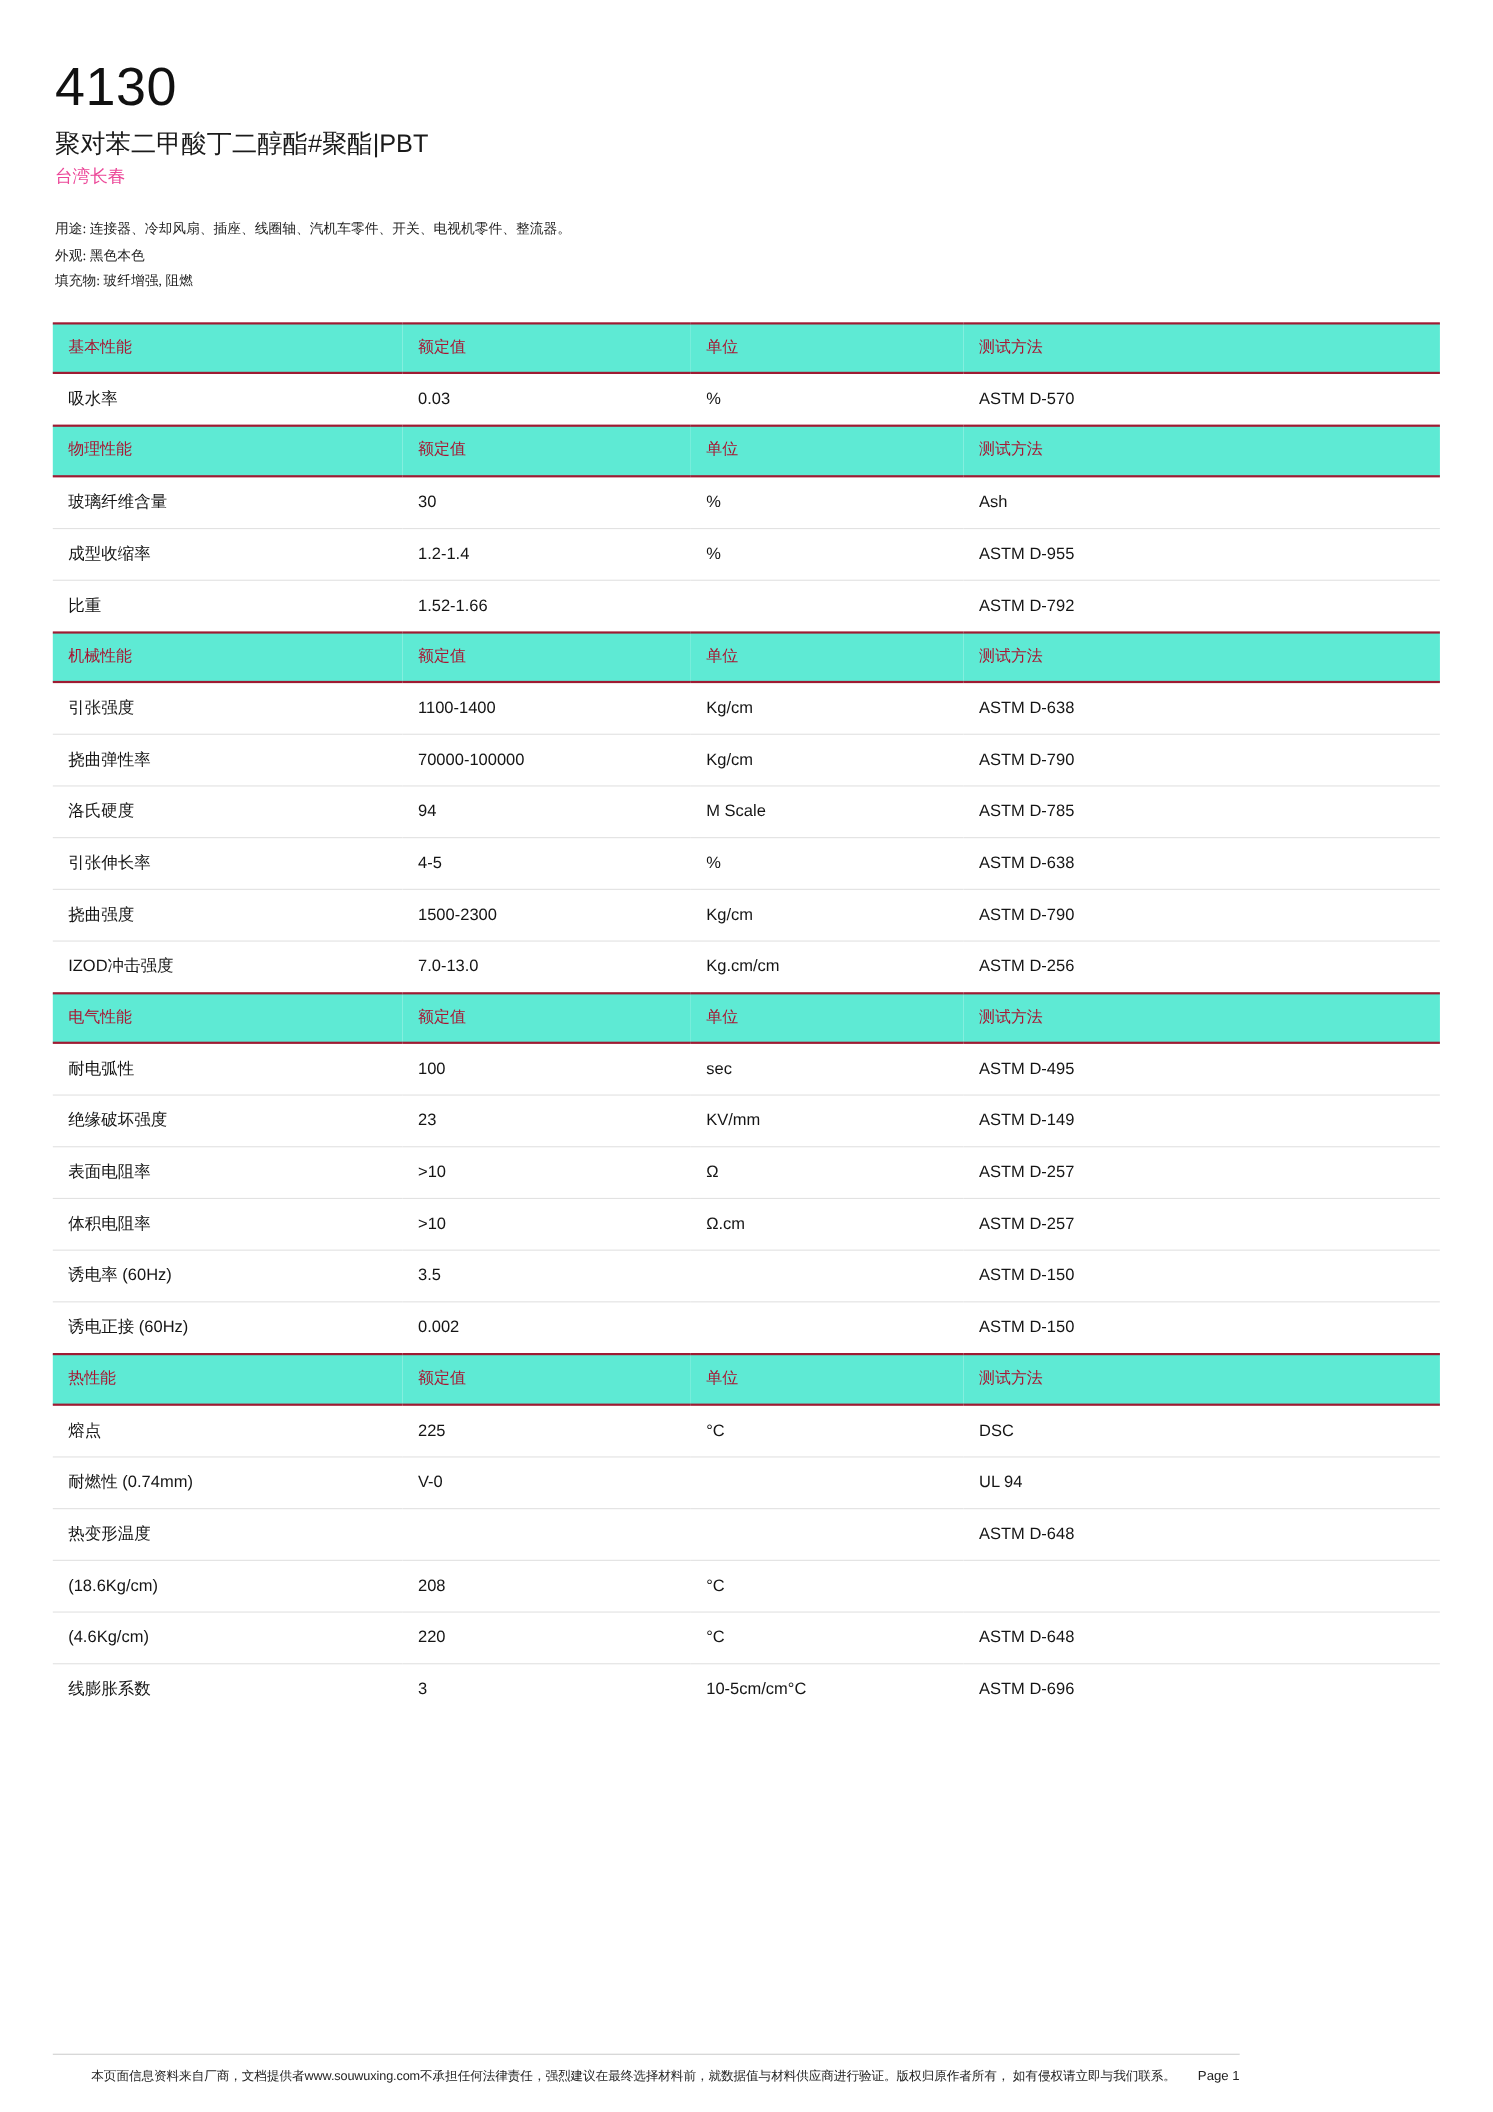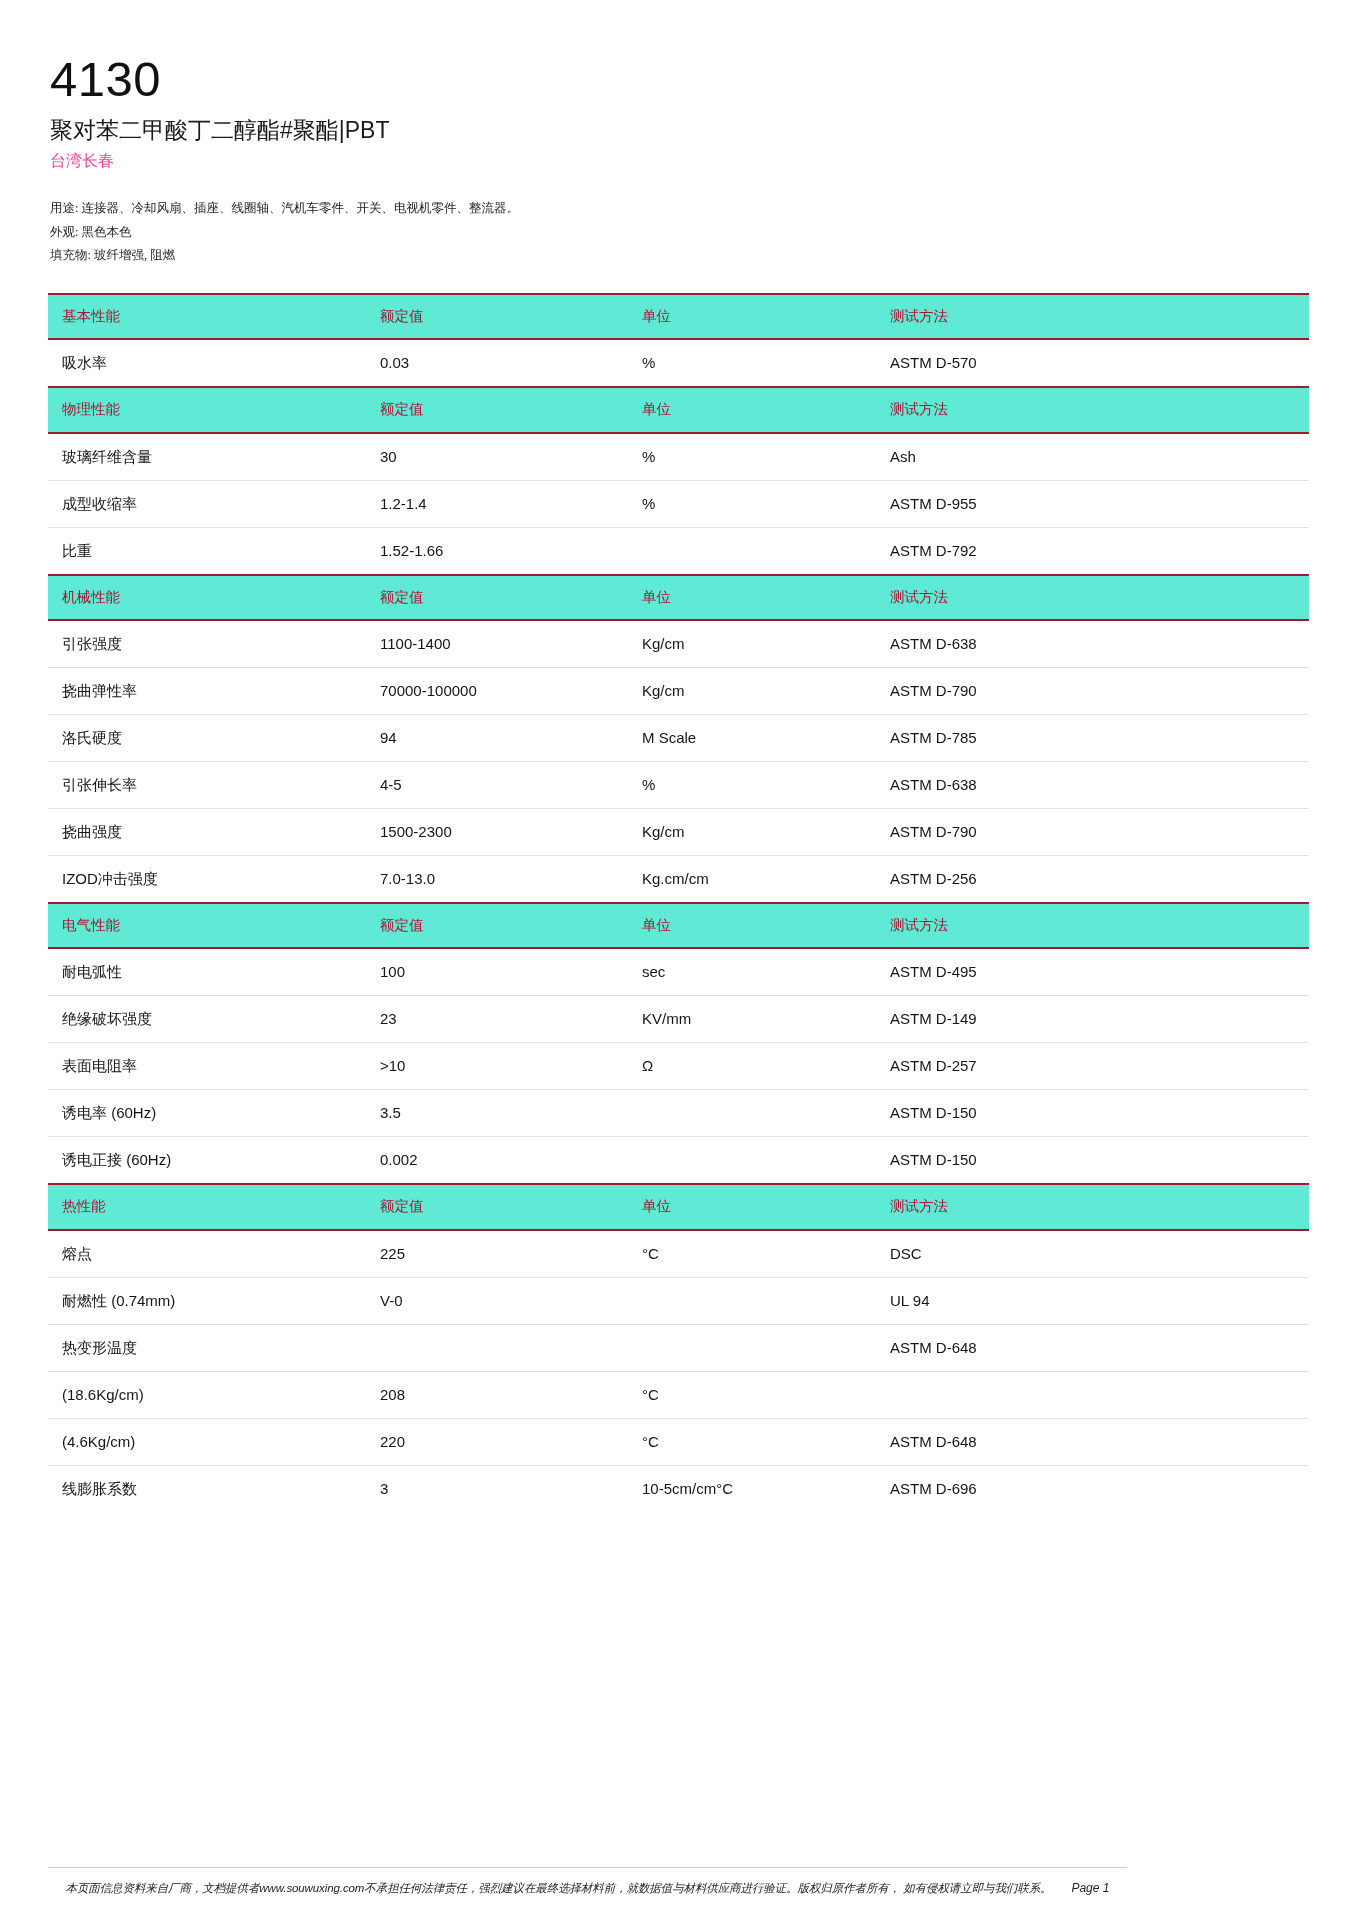--- a/index.html
+++ b/index.html
@@ -105,22 +105,21 @@
     bottom: 24px;
   }
   .footer-rule {
     border: 0;
     border-top: 1px solid #cfcfcf;
     margin: 0 0 12px 0;
   }
   .footer-row {
     display: flex;
     align-items: baseline;
-    justify-content: center;
-    font-style: italic;
+    justify-content: flex-end;
   }
   .footer-note {
     font-size: 11.5px;
     color: #232323;
     line-height: 1.4;
     white-space: nowrap;
     letter-spacing: -0.1px;
   }
   .footer-page {
     font-size: 12px;
@@ -252,20 +251,26 @@
         <td>KV/mm</td>
         <td>ASTM D-149</td>
       </tr>
       <tr class="data-row">
         <td>表面电阻率</td>
         <td>&gt;10</td>
         <td>Ω</td>
         <td>ASTM D-257</td>
       </tr>
       <tr class="data-row">
+        <td>体积电阻率</td>
+        <td>&gt;10</td>
+        <td>Ω.cm</td>
+        <td>ASTM D-257</td>
+      </tr>
+      <tr class="data-row">
         <td>诱电率 (60Hz)</td>
         <td>3.5</td>
         <td></td>
         <td>ASTM D-150</td>
       </tr>
       <tr class="data-row last-in-section">
         <td>诱电正接 (60Hz)</td>
         <td>0.002</td>
         <td></td>
         <td>ASTM D-150</td>

